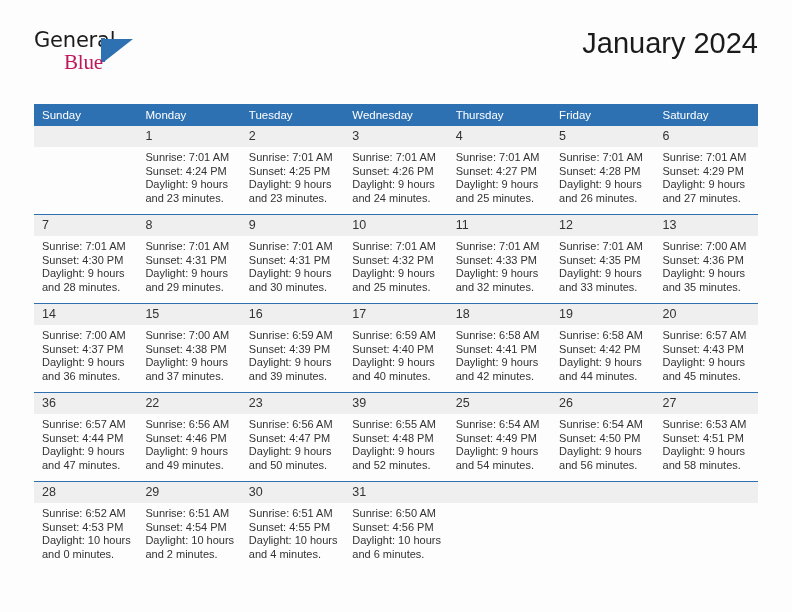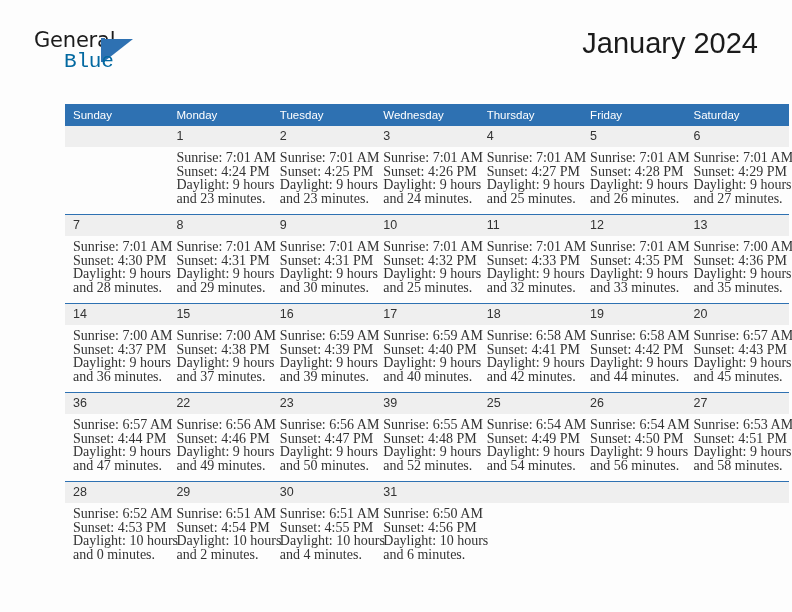--- a/index.html
+++ b/index.html
@@ -44,22 +44,22 @@
     letter-spacing: -0.2px;
     color: #1b1b1b;
     font-family: "DejaVu Sans", sans-serif;
   }
   .brand-blue {
     position: absolute;
     left: 30px;
     top: 22px;
     font-size: 21px;
     letter-spacing: -0.2px;
-    color: #0369a1;
-    font-family: Liberation Mono, monospace;
+    color: #be185d;
+    font-family: Liberation Serif, serif;
   }
   .brand-mark {
     position: absolute;
     left: 67px;
     top: 10px;
     width: 32px;
     height: 26px;
   }
   .brand-mark .bar {
     position: absolute;
@@ -104,21 +104,20 @@
   .calendar {
     position: absolute;
     left: 34px;
     top: 104px;
     width: 724px;
   }
   table.cal-table {
     width: 724px;
     border-collapse: collapse;
     table-layout: fixed;
-    margin-left: 31px;
   }
   table.cal-table th {
     background: #2e71b2;
     color: #ffffff;
     font-size: 11.5px;
     font-weight: normal;
     text-align: left;
     padding: 5px 0 5px 8px;
     height: 11px;
     border: none;
@@ -135,24 +134,23 @@
   .day-num {
     background: #efefef;
     font-size: 12.5px;
     color: #333;
     padding: 3px 0 3px 8px;
     height: 15px;
     line-height: 15px;
   }
   .day-body {
     padding: 4px 6px 0 8px;
-    font-size: 14px;
+    font-size: 11px;
     line-height: 13.6px;
     color: #333;
-    font-family: Liberation Serif, serif;
   }
   .day-body div {
     white-space: nowrap;
   }
   .empty .day-body {
     min-height: 56px;
   }
 </style>
 </head>
 <body>

